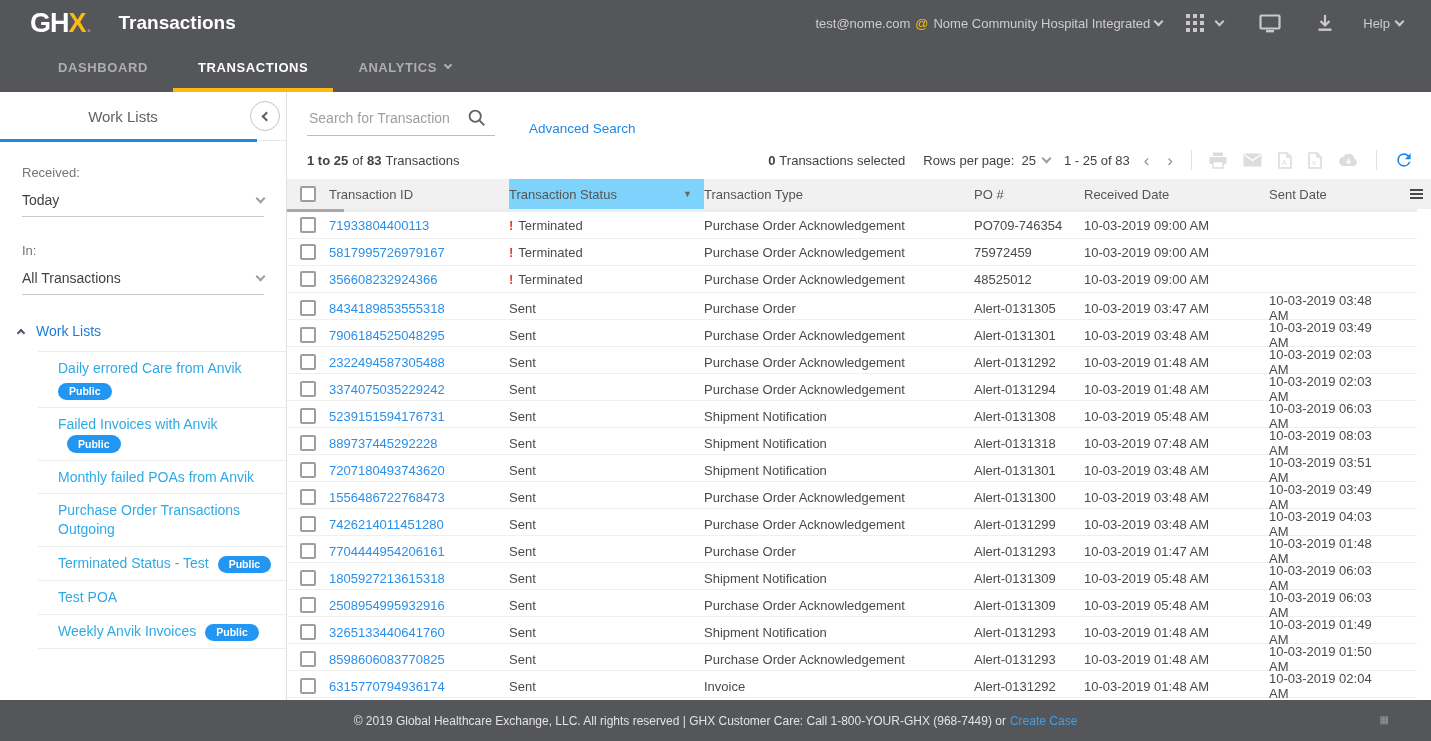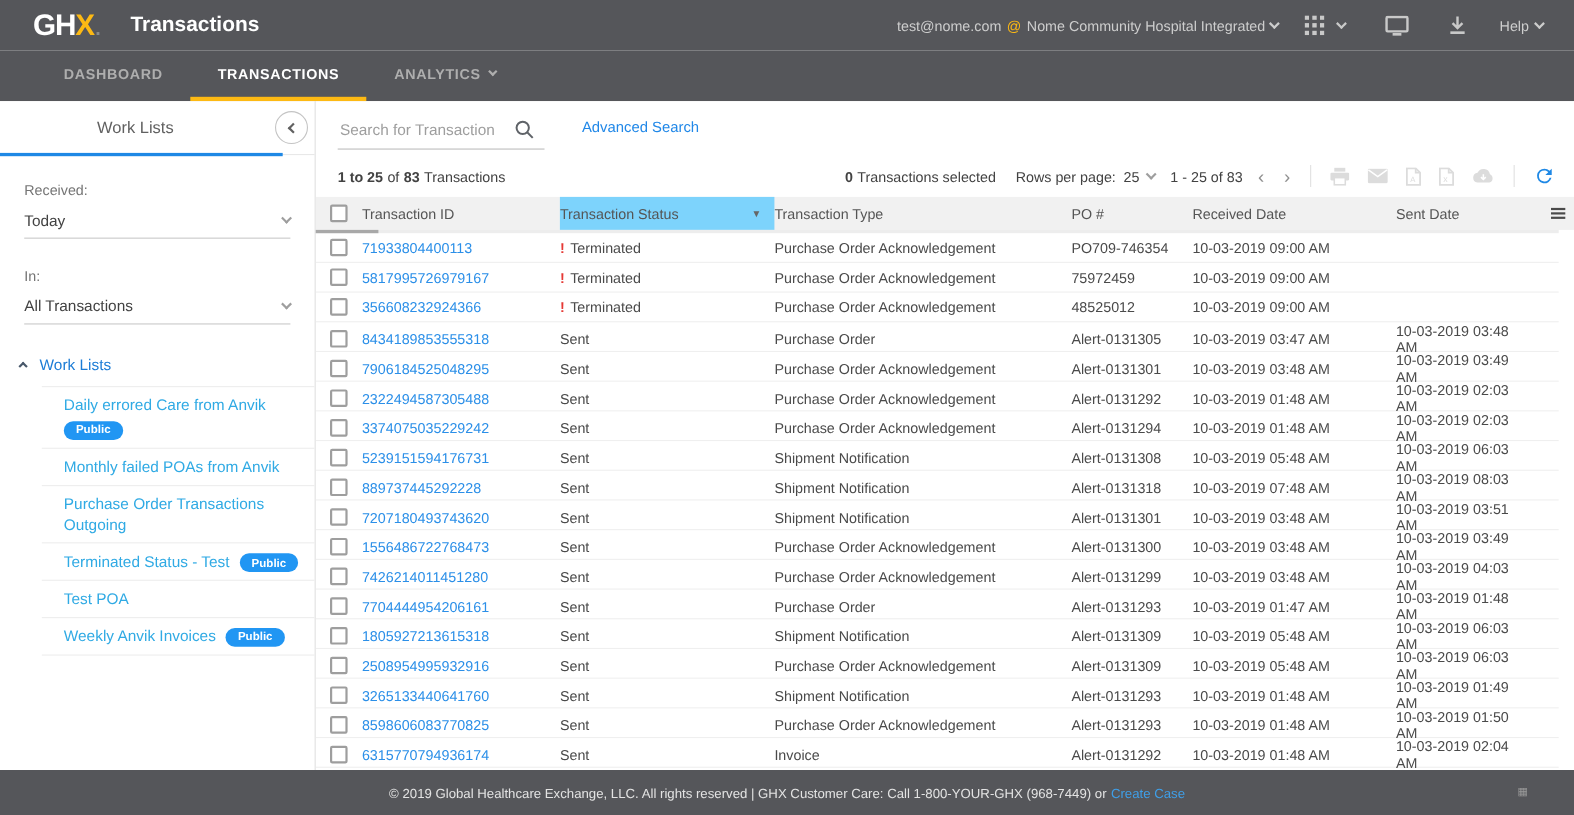--- a/index.html
+++ b/index.html
@@ -48,21 +48,21 @@
   .tree-header { display:flex; align-items:center; gap:12px; padding-left:18px; font-size:14px; color:#1c7cd6; cursor:pointer; }
   .tree-header .chev { color:#48586a; width:6px; height:6px; border-width:2px; }
   .wl-items { margin-left:38px; margin-top:12px; border-top:1px solid #ededed; }
   .wl-item { border-bottom:1px solid #ededed; padding:7px 6px 7px 20px; font-size:14px; line-height:1.35; cursor:pointer; }
   .wl-link { color:#30aae4; text-decoration:none; }
   .badge { display:inline-block; background:#2196f3; color:#fff; font-size:10.5px; font-weight:bold; padding:1.5px 11px; border-radius:9px; vertical-align:middle; }
   .badge-inline { margin-left:9px; }
   .badge-row { margin-top:3px; }
   
   .main { flex:1; display:flex; flex-direction:column; background:#fff; }
-  .search-row { display:flex; align-items:flex-start; padding:16px 0 0 20px; }
+  .search-row { display:flex; align-items:flex-end; padding:16px 0 0 20px; }
   .search-box { display:flex; align-items:center; width:188px; border-bottom:1px solid #bdbdbd; padding-bottom:7px; }
   .search-box input { border:none; outline:none; font-size:14px; width:160px; color:#424242; font-family:"Liberation Sans",sans-serif; }
   .search-box input::placeholder { color:#9e9e9e; }
   .adv-link { margin-left:34px; color:#2188e8; font-size:13.5px; text-decoration:none; cursor:pointer; }
   .toolbar { display:flex; align-items:center; padding:14px 14px 9px 20px; font-size:13px; color:#424242; }
   .count-left { display:inline-flex; gap:4px; }
   .count-left b, .tb-b { font-weight:bold; }
   .toolbar-right { margin-left:auto; display:flex; align-items:center; gap:10px; }
   .rpp { display:flex; align-items:center; gap:7px; cursor:pointer; }
   .rpp .chev { color:#9e9e9e; }
@@ -181,20 +181,21 @@
         </div>
       </div>
     </div>
     <div class="tree">
       <div class="tree-header">
         <span class="chev chev-up"></span>
         <span>Work Lists</span>
       </div>
       <div class="wl-items">
           <div class="wl-item"><a class="wl-link">Daily errored Care from Anvik</a><div class="badge-row"><span class="badge">Public</span></div></div>
+          <div class="wl-item"><a class="wl-link">Failed Invoices with Anvik</a><span class="badge badge-inline">Public</span></div>
           <div class="wl-item"><a class="wl-link">Monthly failed POAs from Anvik</a></div>
           <div class="wl-item"><a class="wl-link">Purchase Order Transactions Outgoing</a></div>
           <div class="wl-item"><a class="wl-link">Terminated Status - Test</a><span class="badge badge-inline">Public</span></div>
           <div class="wl-item"><a class="wl-link">Test POA</a></div>
           <div class="wl-item"><a class="wl-link">Weekly Anvik Invoices</a><span class="badge badge-inline">Public</span></div>
         </div>
     </div>
   </div>
 
   <div class="main">

